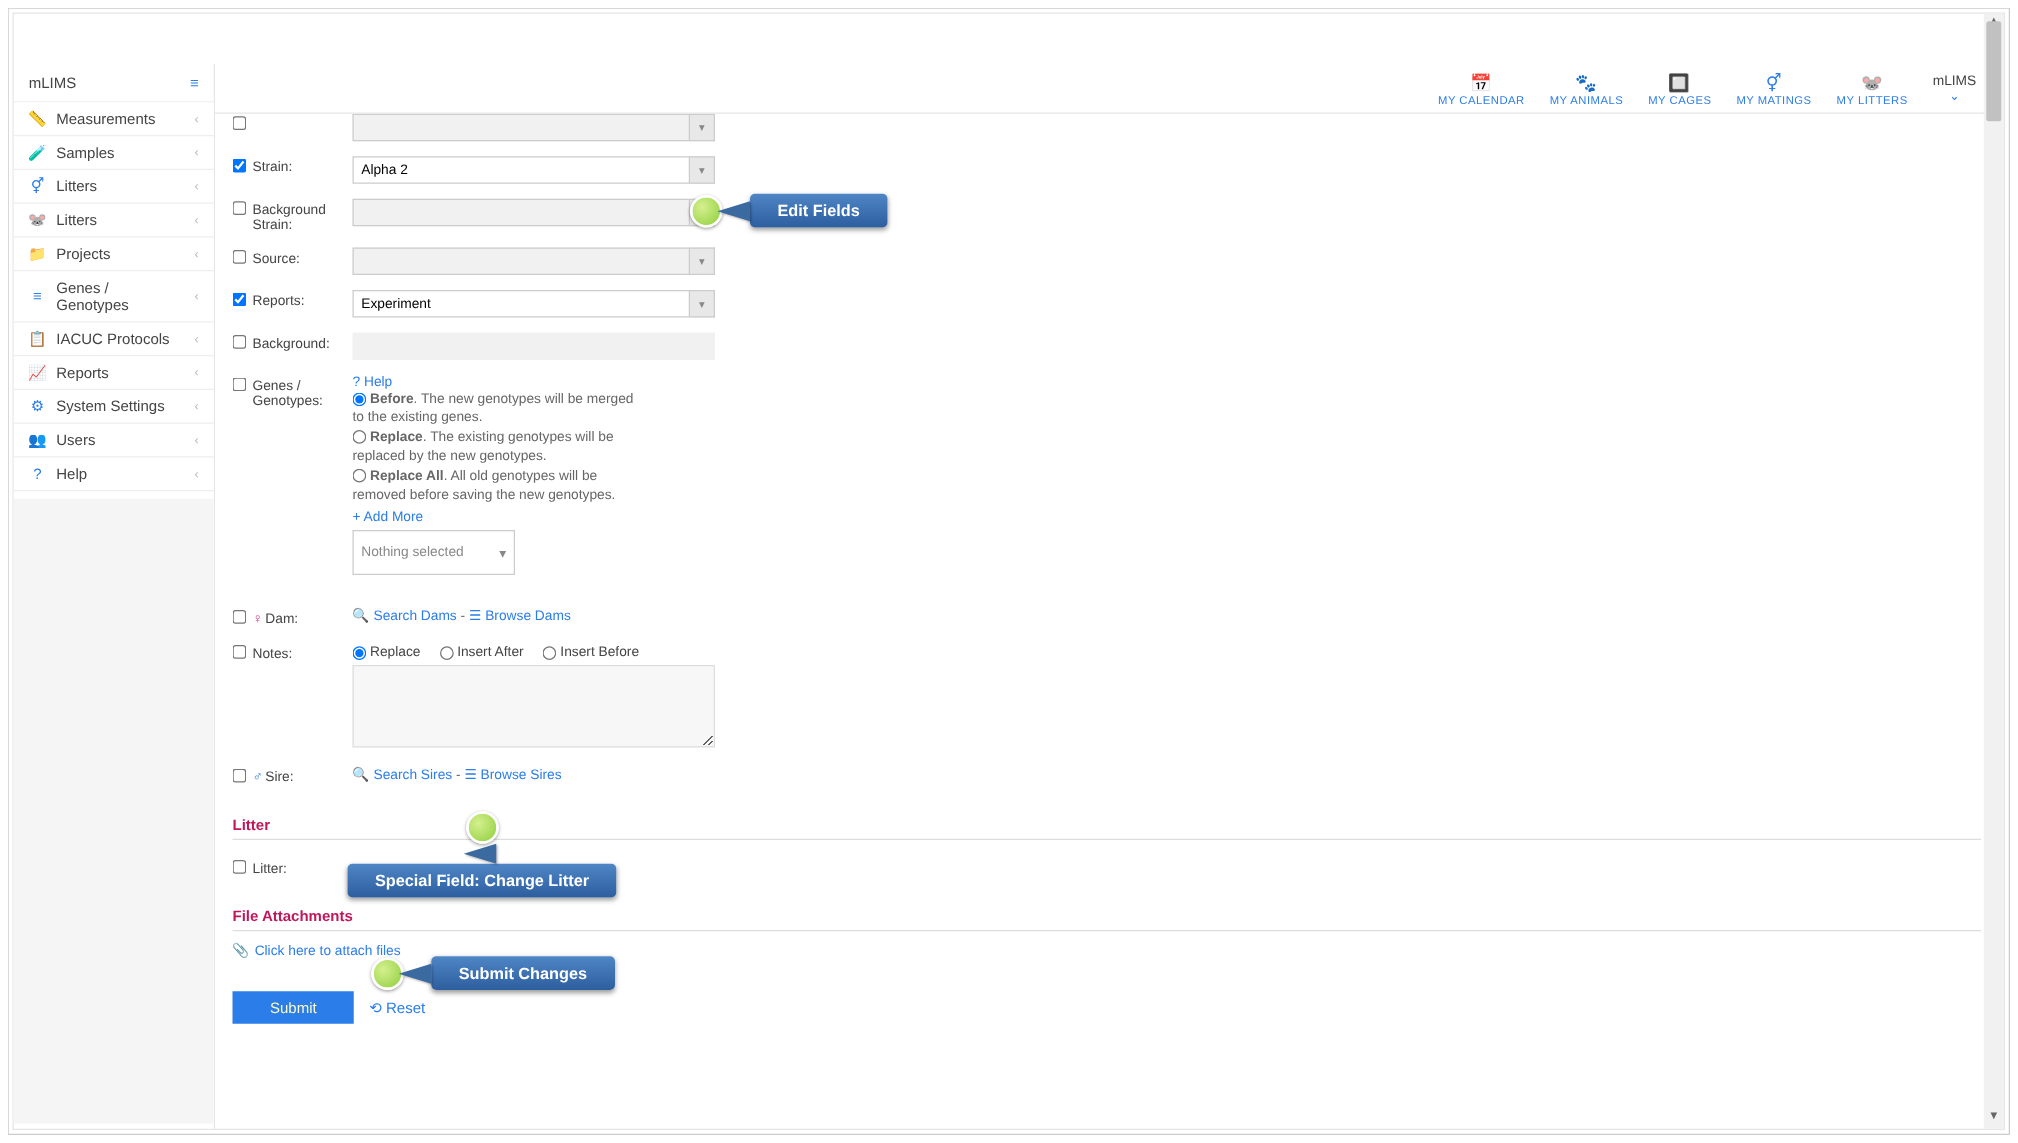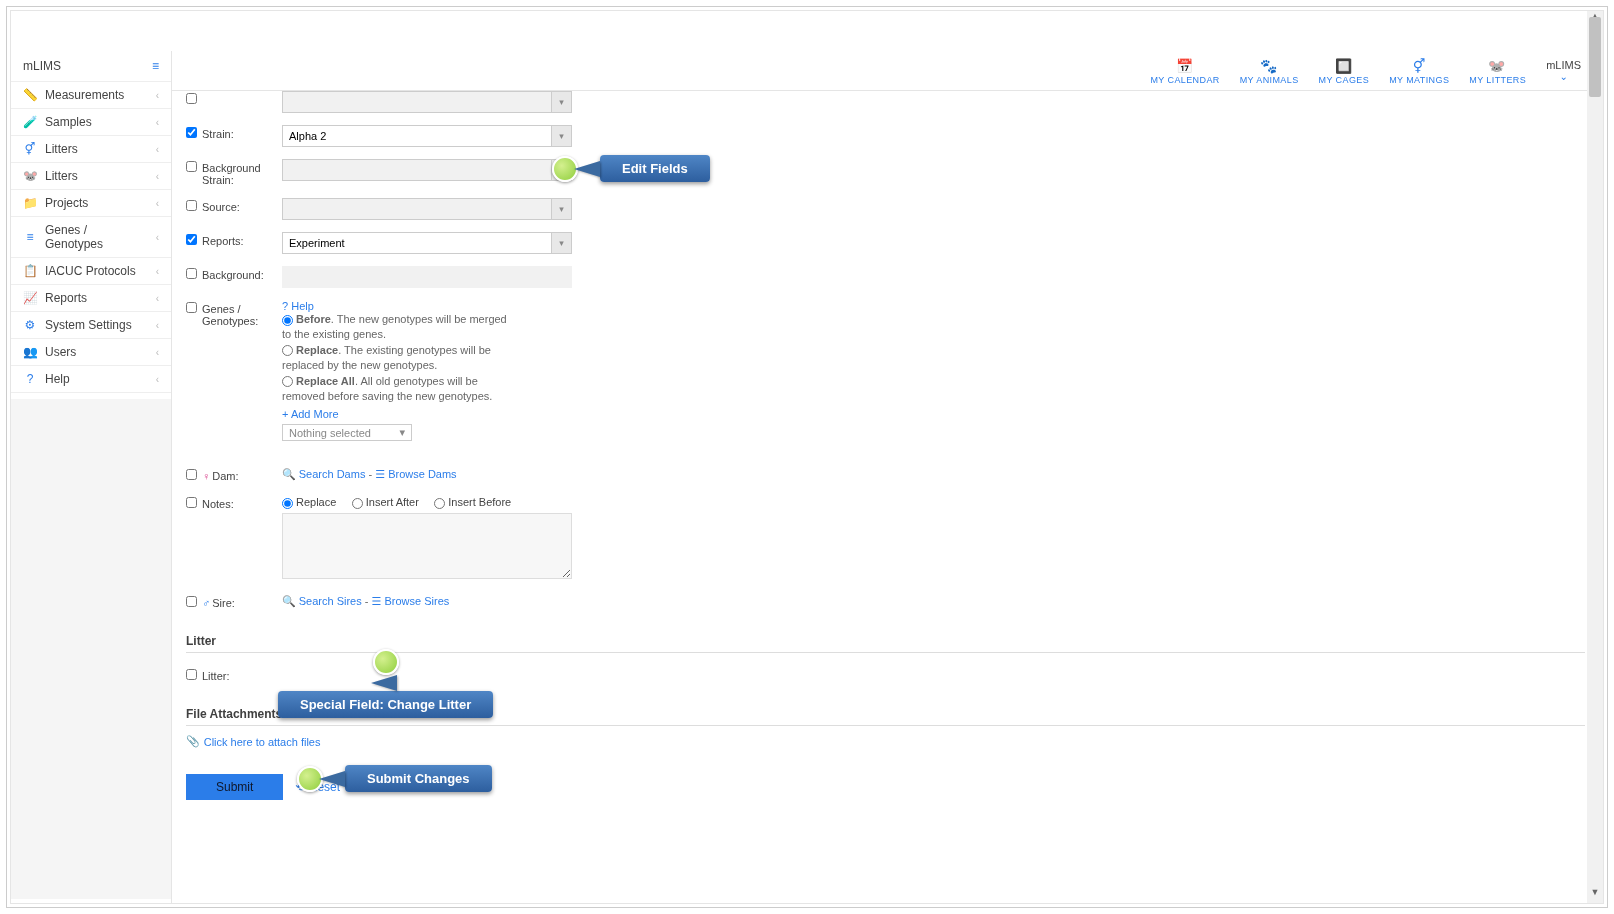--- a/index.html
+++ b/index.html
@@ -33,32 +33,32 @@
 .form-label { width: 80px; font-size: 11px; color: #444; padding-top: 3px; }
 .form-field { flex: 1; max-width: 290px; }
 
 .selectish { display:flex; }
 .selectish input { flex:1; height: 22px; border: 1px solid #ccc; padding: 0 6px; font-size: 11px; background:#fff; }
 .selectish.disabled input { background:#f1f1f1; color:#999; }
 .selectish .dd { width: 20px; height: 22px; background: #e8e8e8; border:1px solid #ccc; border-left:none; display:flex;align-items:center;justify-content:center;color:#888;font-size:9px; cursor:pointer;}
 .small-text { font-size: 11px; color:#666; line-height:1.4; }
 .radio-row label { font-size:11px; color:#444; margin-right:12px; }
 
-.nothing-select { width: 130px; height:17px; border:1px solid #ccc; display:flex; align-items:center; padding:0 6px; font-size:11px; color:#888; justify-content:space-between; cursor:pointer;}
+.nothing-select { width: 130px; height:36px; border:1px solid #ccc; display:flex; align-items:center; padding:0 6px; font-size:11px; color:#888; justify-content:space-between; cursor:pointer;}
 
 .gender-ico.f { color:#d63384; font-size:11px; margin-right:2px;}
 .gender-ico.m { color:#2b7de9; font-size:11px; margin-right:2px;}
 
 textarea.notes { width: 290px; height: 66px; border:1px solid #ddd; background:#f7f7f7; resize: both; }
 
-.section-h { font-weight: bold; font-size: 12px; color:#404040; border-bottom:1px solid #ddd; padding-bottom:4px; margin-top:18px; margin-bottom:8px;}
+.section-h { font-weight: bold; font-size: 12px; color:#be185d; border-bottom:1px solid #ddd; padding-bottom:4px; margin-top:18px; margin-bottom:8px;}
 
 .attach-link { color:#2b7de9; font-size:11px; cursor:pointer; display:inline-flex; align-items:center; gap:4px;}
 
-.submit { background:#2b7de9; color:#0f172a; border:none; padding:6px 30px; font-size:12px; cursor:pointer; }
+.submit { background:#2b7de9; color:#fef9c3; border:none; padding:6px 30px; font-size:12px; cursor:pointer; }
 
 .callout { position:absolute; display:flex; align-items:center; pointer-events:none; z-index:50;}
 .callout .dot { width:26px; height:26px; border-radius:50%; background: radial-gradient(circle at 35% 35%, #d4f08f, #8fce3c); border:2px solid #fff; box-shadow:0 1px 3px rgba(0,0,0,.4); }
 .callout .tail { width:0; height:0; border-top:8px solid transparent; border-bottom:8px solid transparent; border-right:26px solid #3b6aa0; margin-left:-4px;}
 .callout .bubble { background: linear-gradient(#4f86c6, #2d5e9e); color:#fff; font-weight:bold; font-size:13px; padding:6px 22px; border-radius:4px; box-shadow: 0 2px 4px rgba(0,0,0,.4); white-space:nowrap;}
 .callout .tail { border-right-color:#3b6aa0; filter: drop-shadow(1px 1px 1px rgba(0,0,0,.3)); }
 
 .scrollbar-fake { position:absolute; right:0; top:0; bottom:0; width:16px; background:#f1f1f1; }
 .scrollbar-fake .thumb{ position:absolute; left:2px; right:2px; top:6px; height:80px; background:#c1c1c1; border-radius:2px;}
 .scrollbar-fake .arr { position:absolute; left:0; right:0; height:16px; text-align:center; font-size:9px; color:#666;}

